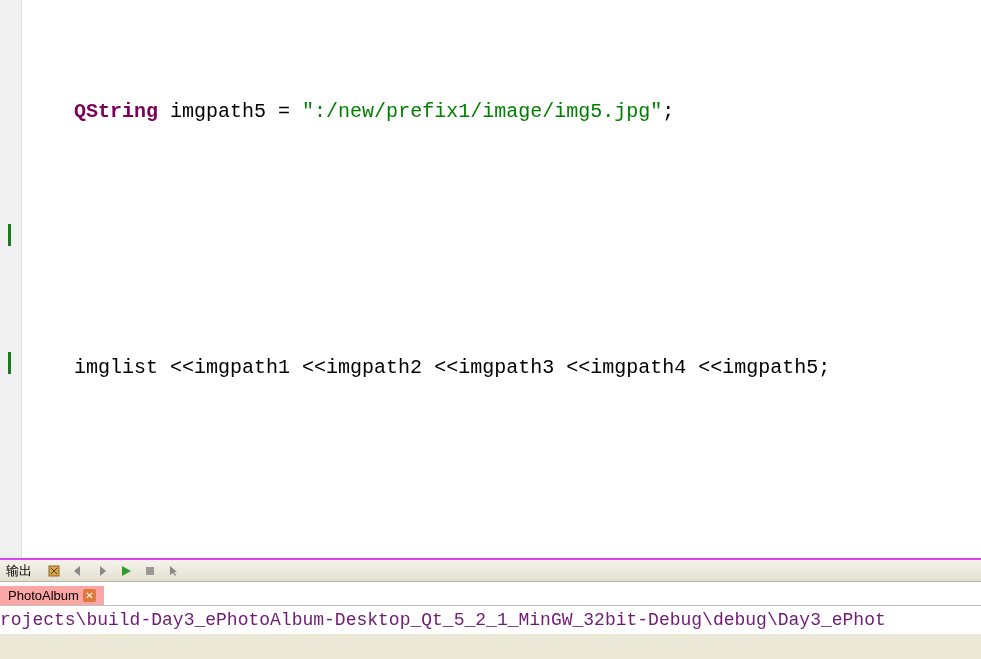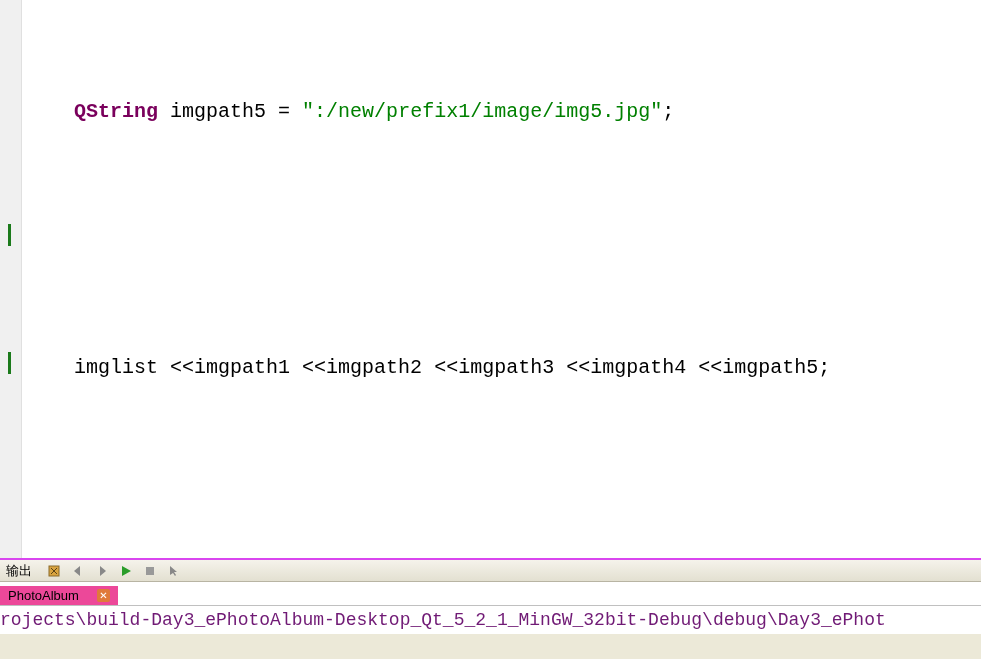--- a/index.html
+++ b/index.html
@@ -81,23 +81,23 @@
     height: 24px;
     background: #ffffff;
     display: flex;
     align-items: flex-end;
     padding-left: 0;
     border-bottom: 1px solid #c0c0c0;
   }
   .tab {
     display: flex;
     align-items: center;
-    gap: 18px;
+    gap: 4px;
     padding: 2px 8px;
-    background: #ec4899;
+    background: #fca5a5;
     font-size: 13px;
     color: #000;
   }
   .tab-close {
     width: 13px;
     height: 13px;
     background: #e07a3a;
     border-radius: 2px;
     display: flex;
     align-items: center;

